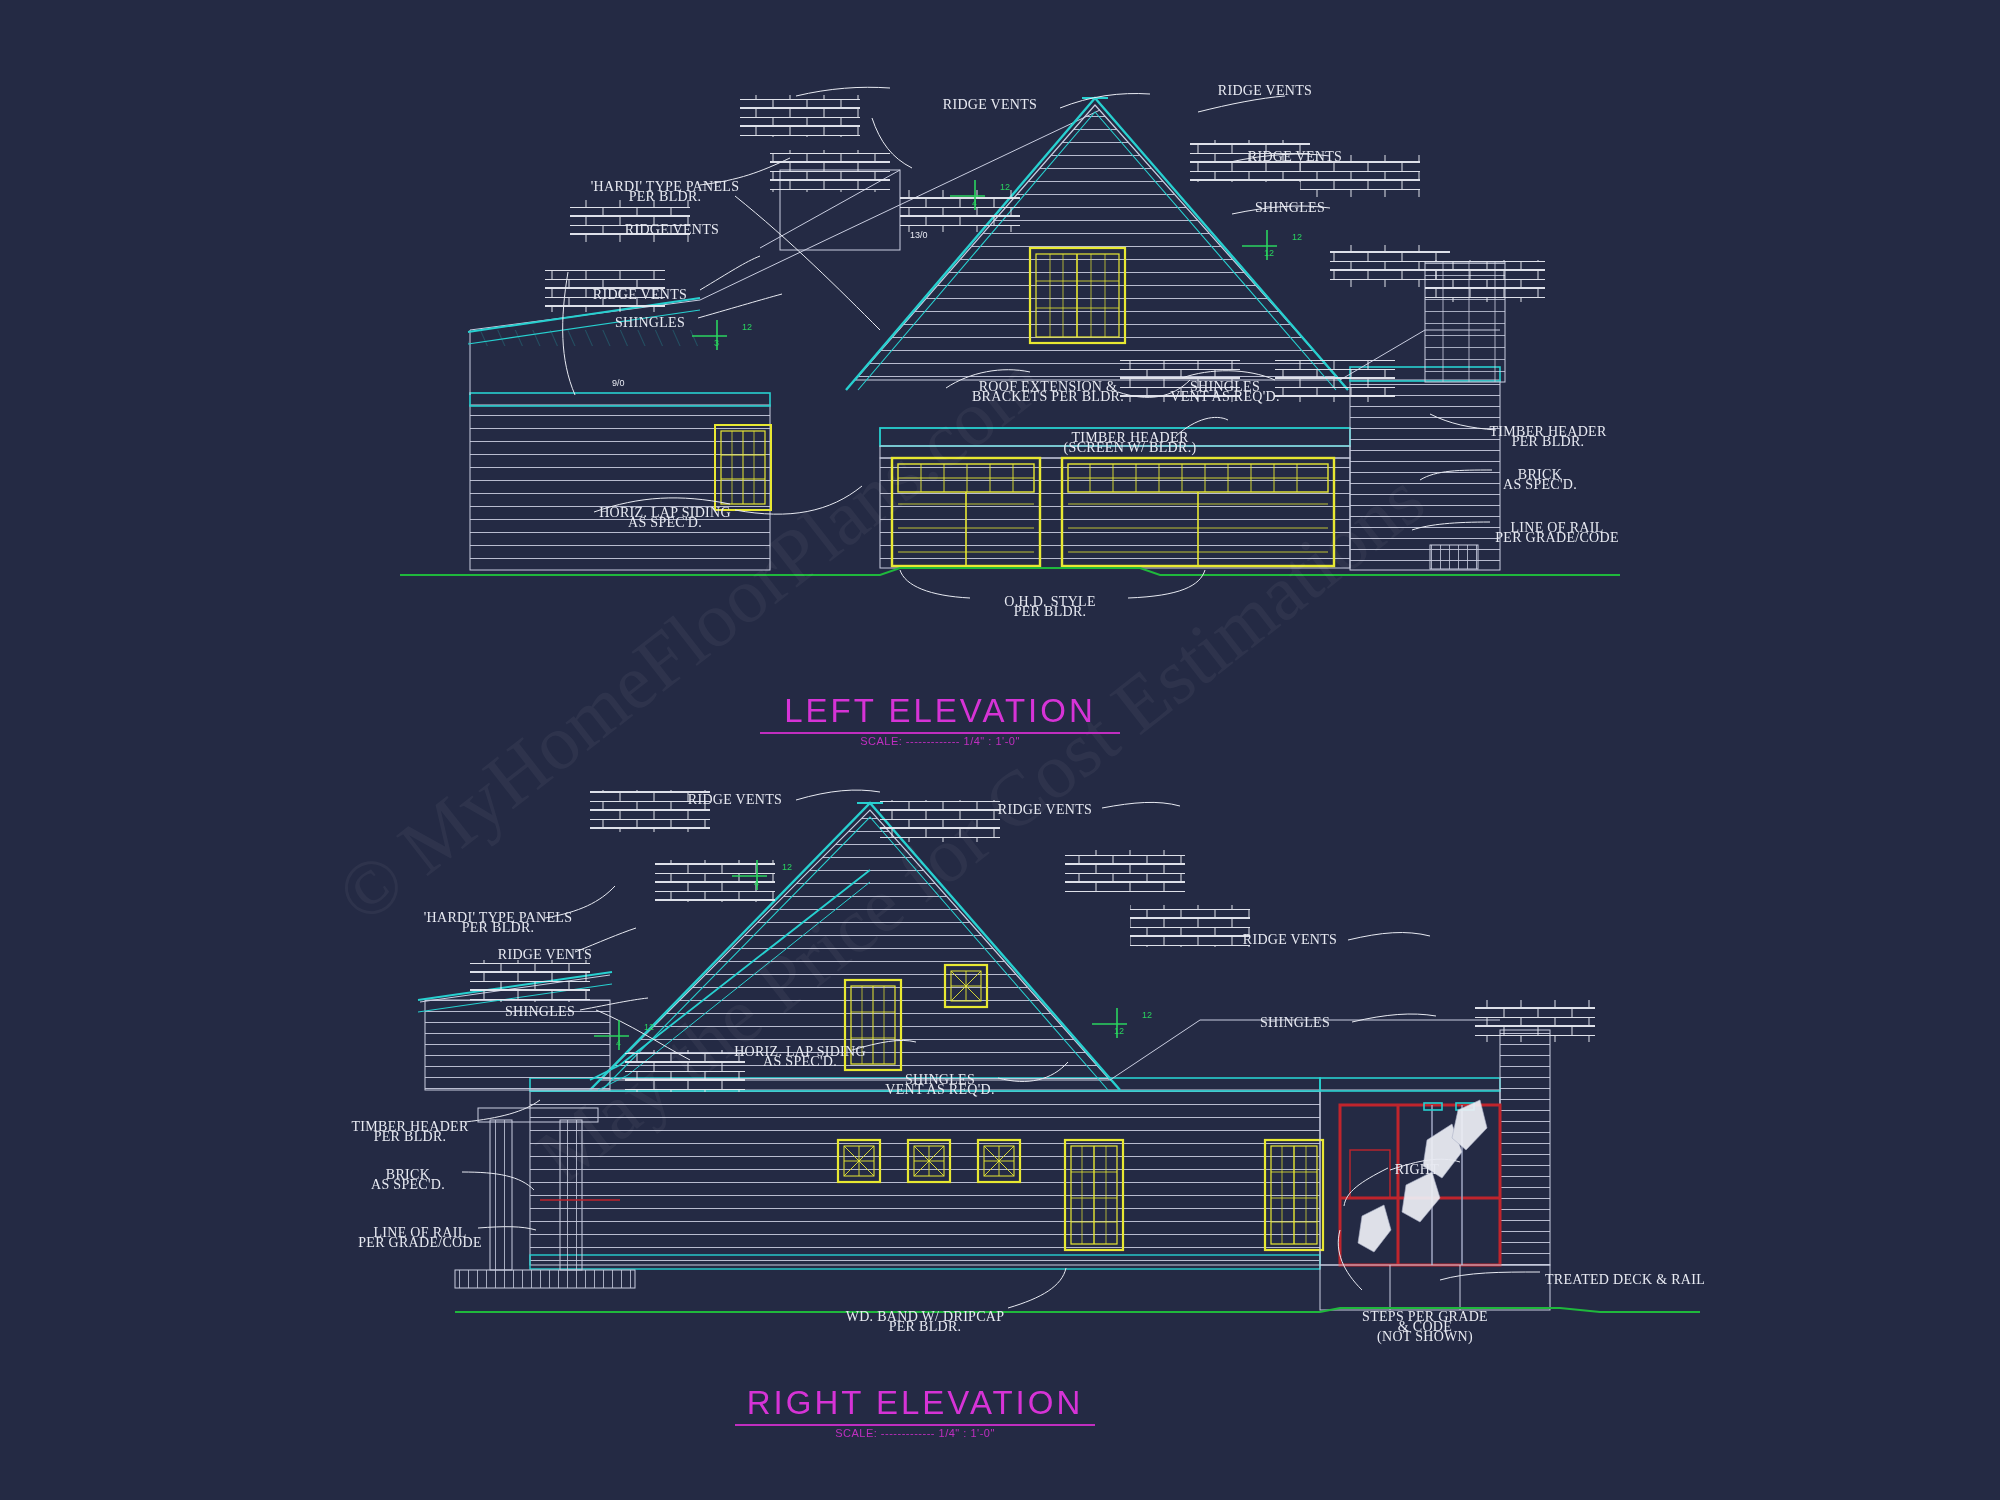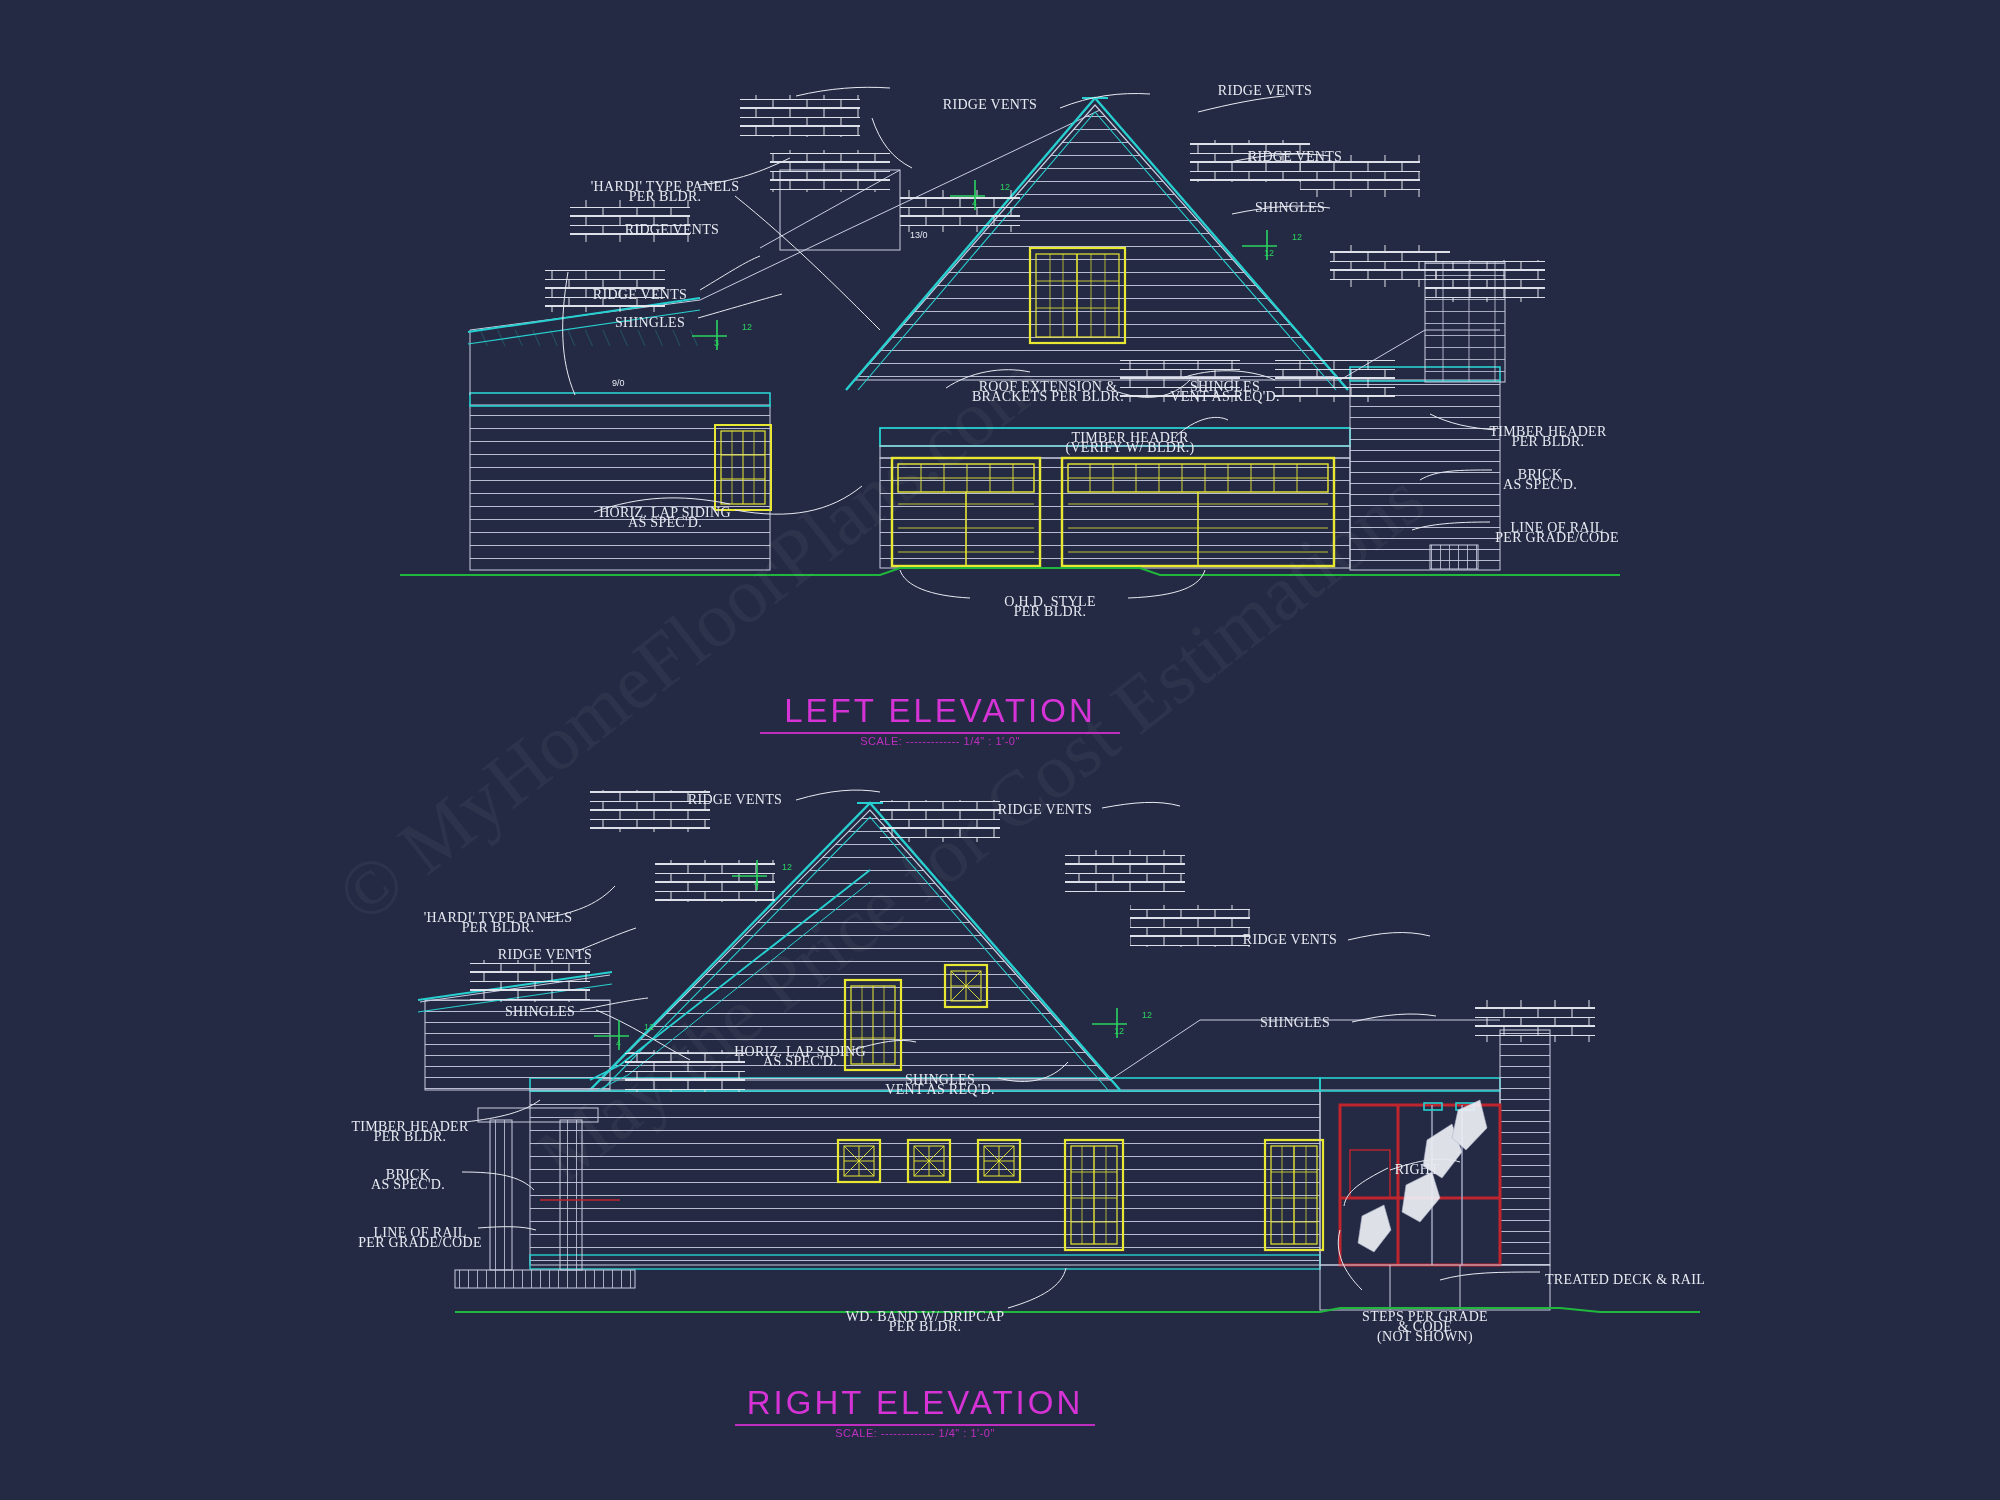--- a/index.html
+++ b/index.html
@@ -401,21 +401,21 @@
       <div class="anno c" style="left: 1048px; top: 382px;">
         <div>ROOF EXTENSION &amp;</div>
         <div>BRACKETS PER BLDR.</div>
       </div>
       <div class="anno c" style="left: 1225px; top: 382px;">
         <div>SHINGLES</div>
         <div>VENT AS REQ'D.</div>
       </div>
       <div class="anno c" style="left: 1130px; top: 433px;">
         <div>TIMBER HEADER</div>
-        <div>(VERIFY W/ BLDR.)</div>
+        <div>(SCREEN W/ BLDR.)</div>
       </div>
       <div class="anno c" style="left: 1548px; top: 427px;">
         <div>TIMBER HEADER</div>
         <div>PER BLDR.</div>
       </div>
       <div class="anno c" style="left: 1540px; top: 470px;">
         <div>BRICK</div>
         <div>AS SPEC'D.</div>
       </div>
       <div class="anno c" style="left: 1557px; top: 523px;">

